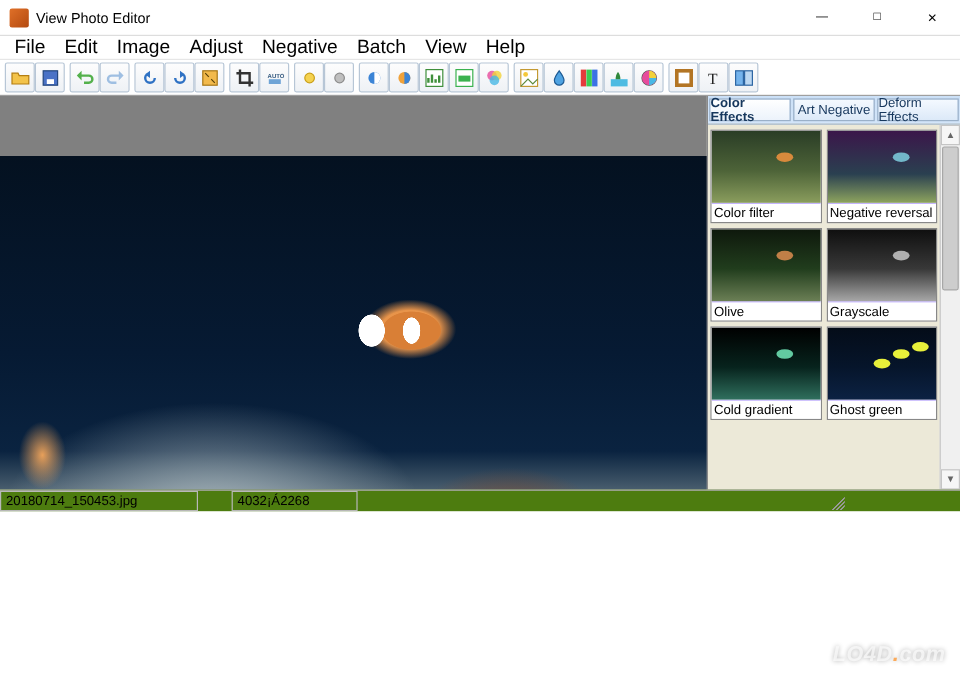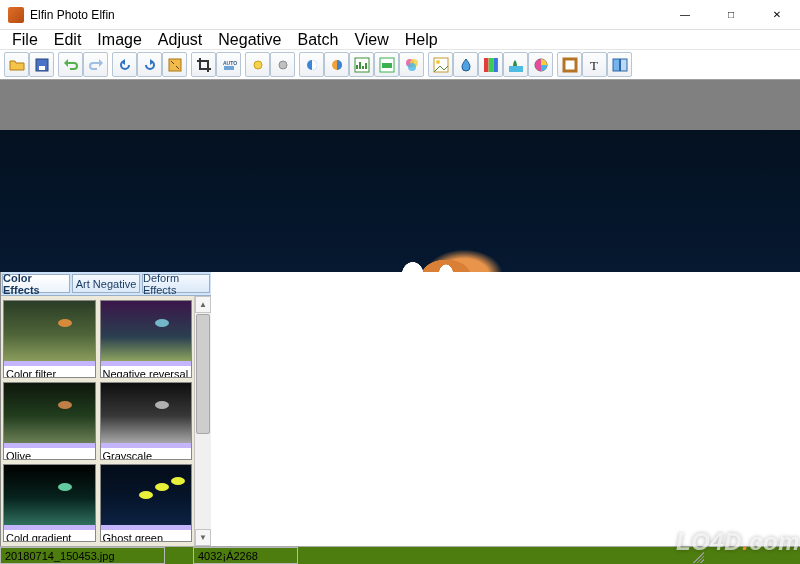--- a/index.html
+++ b/index.html
@@ -79,22 +79,21 @@
 }
 .tool-sep {
   width: 4px;
   height: 24px;
 }
 .tool-btn svg { width: 16px; height: 16px; }
 
 
 .workspace {
   display: flex;
-  height: 466px;
-  flex-direction: column;
+  height: 328px;
 }
 .canvas-pane {
   flex: 1;
   background: #808080;
   position: relative;
   overflow: hidden;
 }
 .canvas-image {
   position:absolute;
   left:0; right:0;
@@ -187,21 +186,21 @@
   width:14px;height:8px;
   border-radius:50%;
   top: 30%; left: 60%;
 }
 .effect-label{
   font-size:11px;
   padding:2px 2px 0 2px;
   height:16px;
   white-space:nowrap;
   overflow:hidden;
-  border-top:5px solid #c4b5fd;
+  border-top:1px solid #c4b5fd;
   background:#fff;
 }
 .vscrollbar{
   width:17px;
   background:#f0f0f0;
   border-left:1px solid #c5c5c5;
   position:relative;
 }
 .vscrollbar .arrow{
   position:absolute; left:0; right:0; height:17px;
@@ -239,22 +238,22 @@
   position:absolute; right:96px; bottom:1px; width:14px; height:14px;
   background:
     linear-gradient(135deg, transparent 60%, #999 60%, #999 66%, transparent 66%,
      transparent 72%, #999 72%, #999 78%, transparent 78%,
      transparent 84%, #999 84%, #999 90%, transparent 90%);
 }
 
 
 .watermark{
   position:absolute;
-  right:0; bottom:8px;
-  font-size:24px;
+  right:12px; bottom:8px;
+  font-size:18px;
   font-style:italic;
   color:rgba(255,255,255,.65);
   font-weight:600;
   letter-spacing:.5px;
   pointer-events:none;
   text-shadow:0 0 4px rgba(0,0,0,.3);
 }
 .watermark .dot{color:rgba(255,153,51,.8);}
 
 
@@ -273,21 +272,21 @@
 .th-ghost{background:linear-gradient(#040c18 0%,#06152b 55%,#0c2243 100%);}
 .th-ghost .fish-dot{background:#e8f03a;box-shadow:-16px 8px 0 #e8f03a,16px -6px 0 #e8f03a;}
 .th-neg2{background:linear-gradient(#f1e3c0 0%,#eadcb2 55%,#d5c095 100%);}
 .th-neg2 .fish-dot{background:#3e6ac6;}
 </style>
 </head>
 <body>
 
 <div class="titlebar">
   <div class="app-icon"></div>
-  <div class="title-text">Elfin Photo Elfin</div>
+  <div class="title-text">View Photo Editor</div>
   <div class="win-controls">
     <div class="win-btn">—</div>
     <div class="win-btn">□</div>
     <div class="win-btn close">✕</div>
   </div>
 </div>
 
 <div class="menubar">
   <div class="menu-item">File</div>
   <div class="menu-item">Edit</div>

